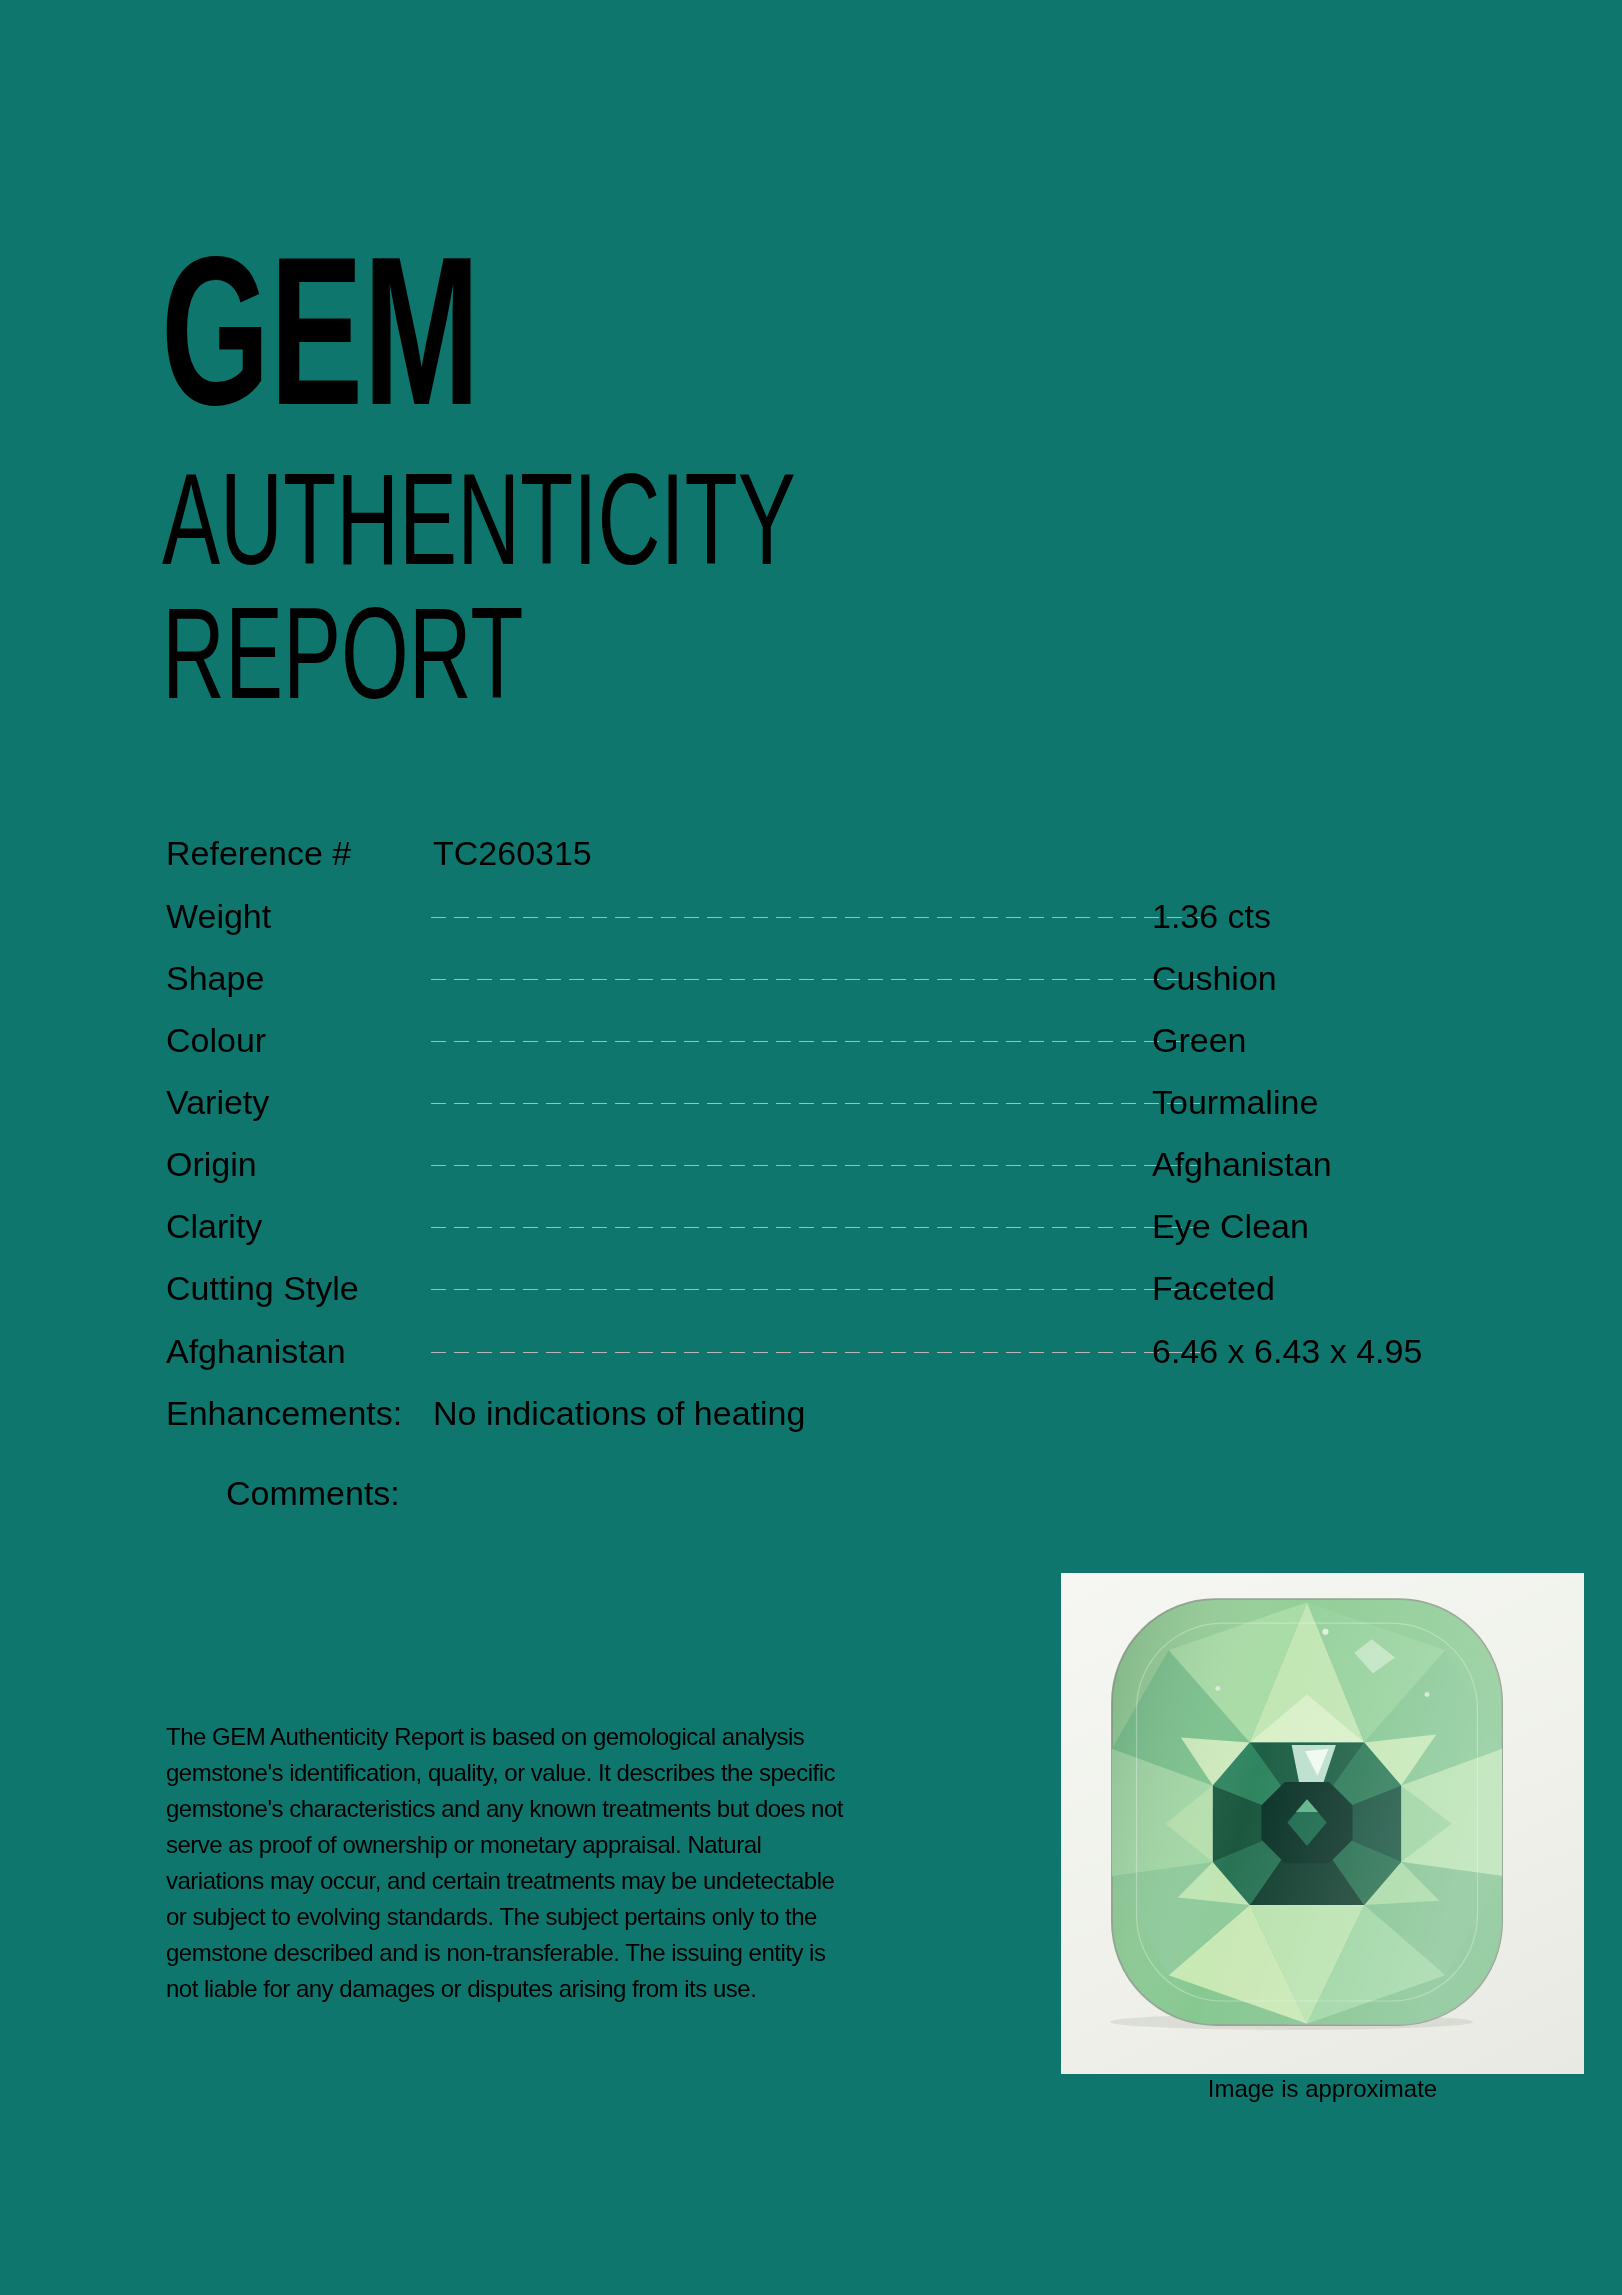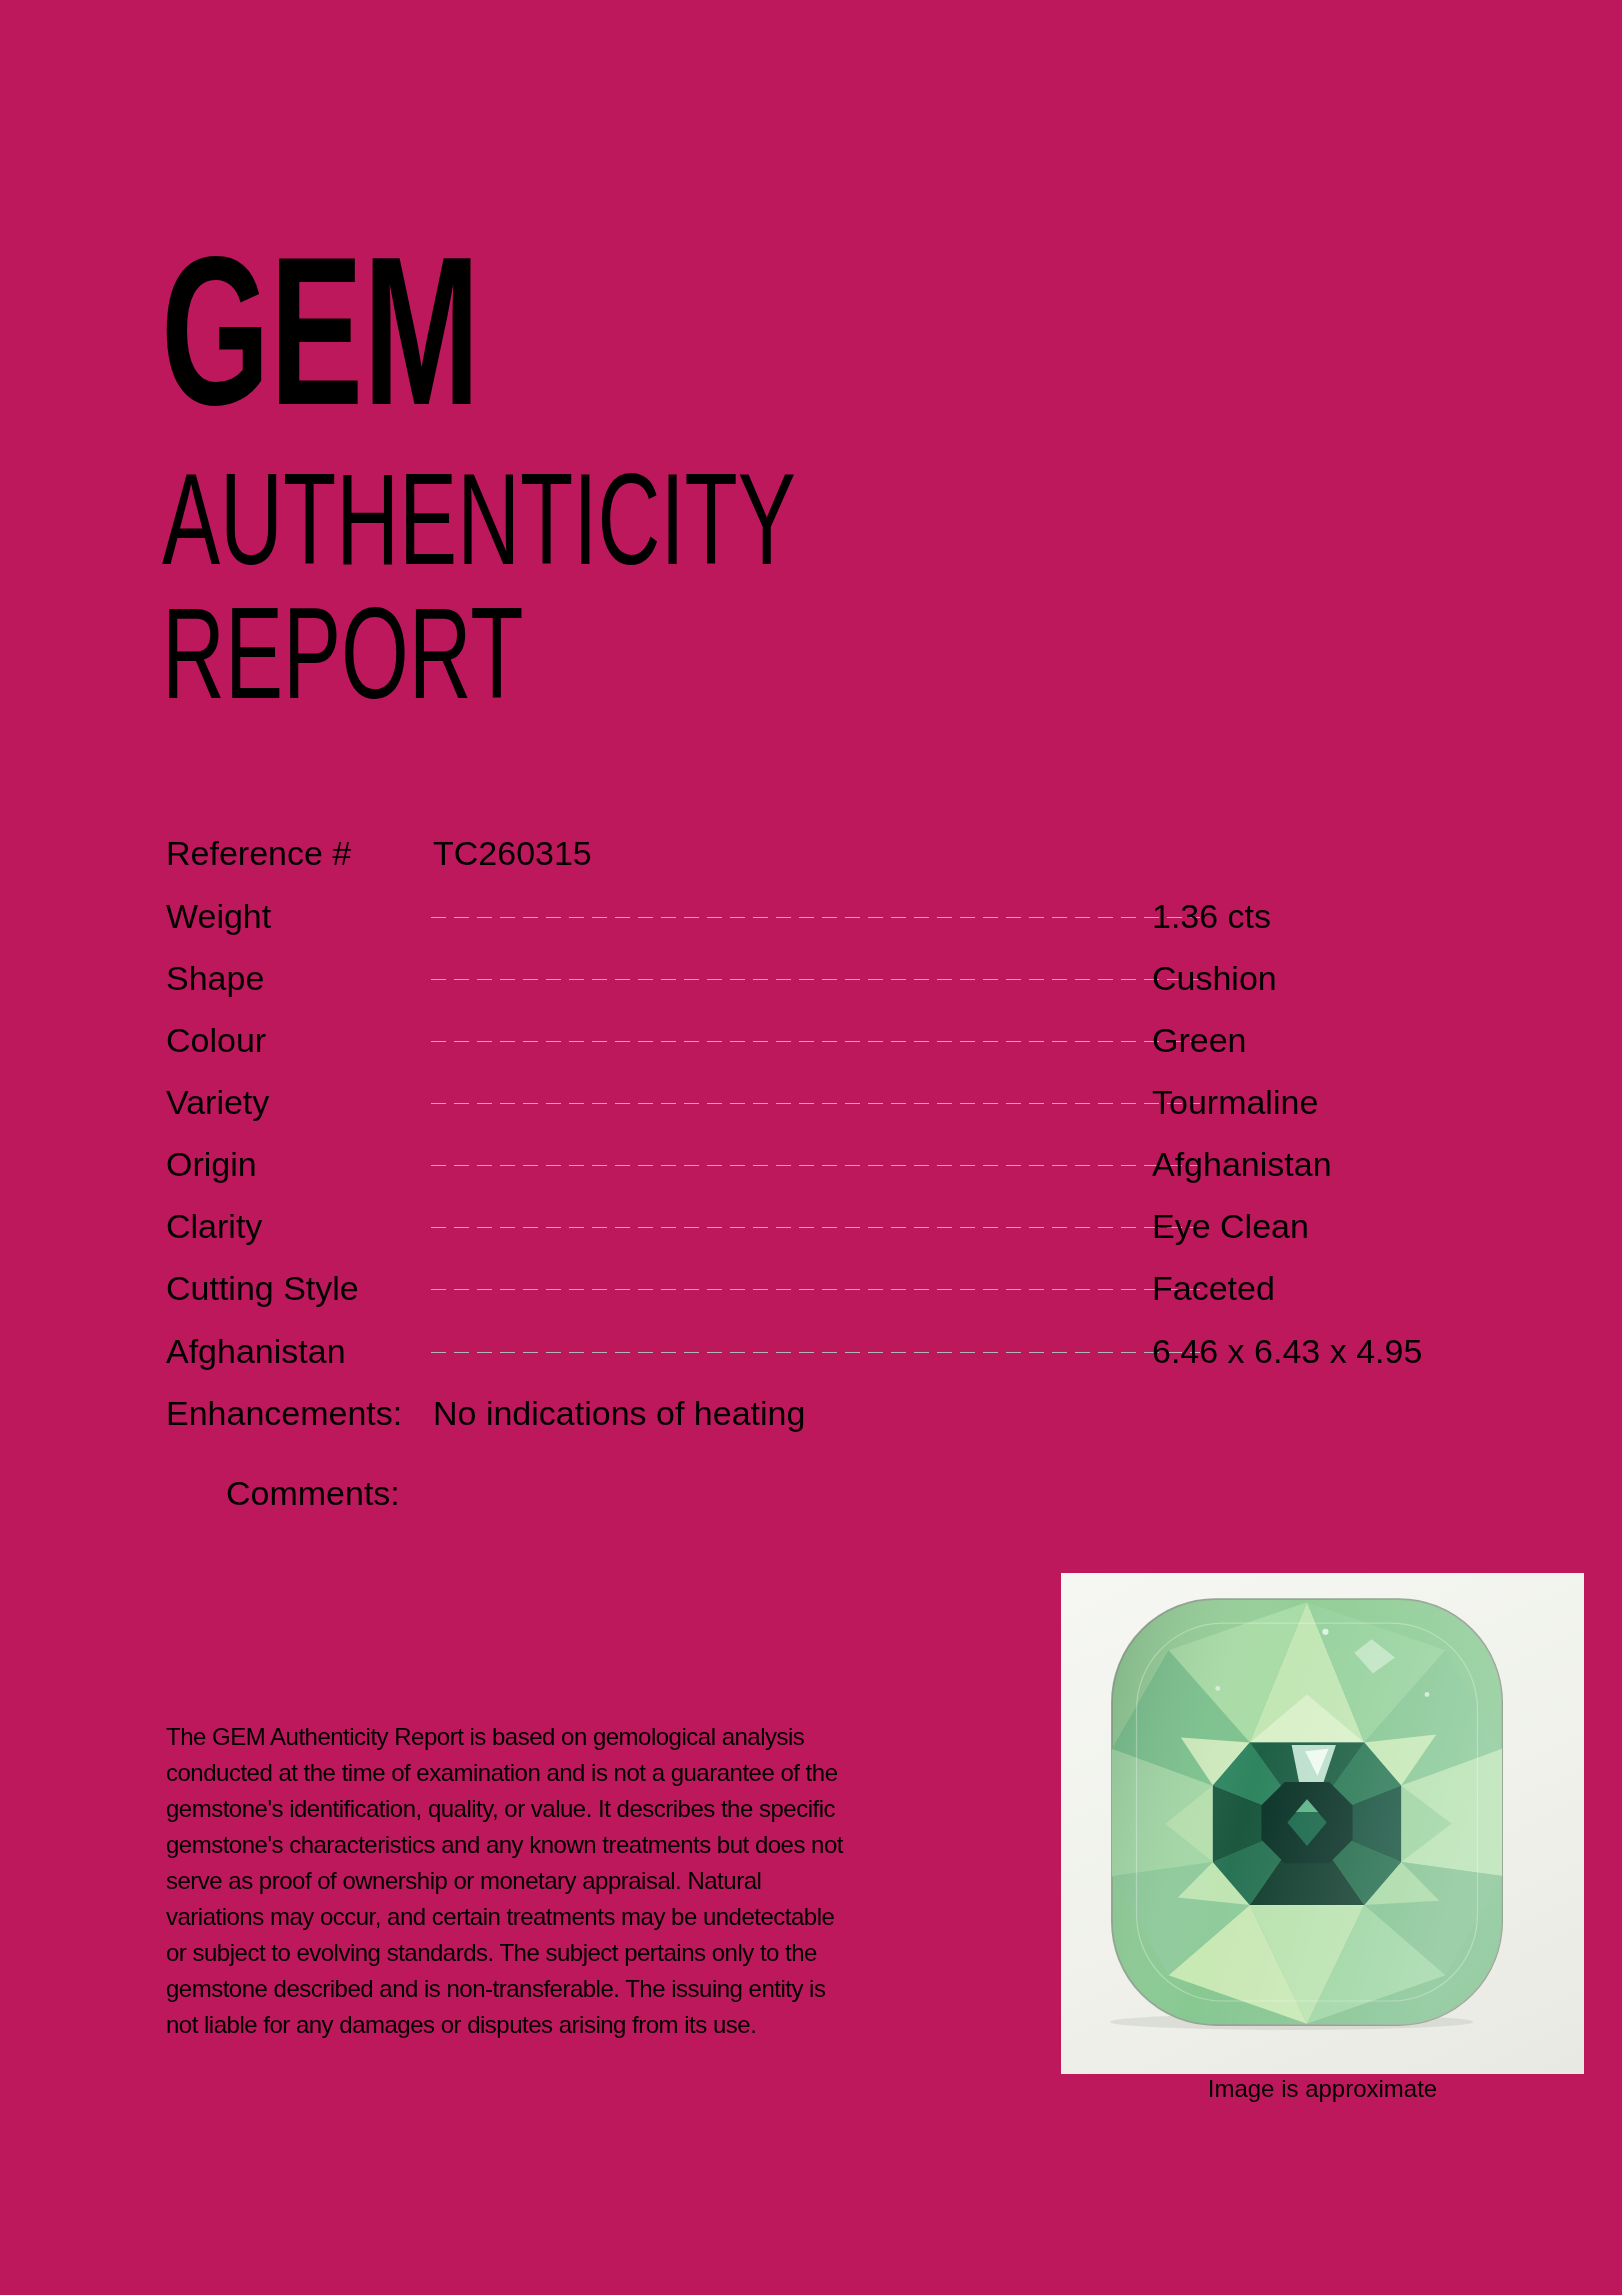--- a/index.html
+++ b/index.html
@@ -1,20 +1,20 @@
 <!DOCTYPE html>
 <html style="font-size:9.8px"><head>
 <meta charset="utf-8">
 <style>
   * { margin:0; padding:0; box-sizing:border-box; }
   html,body { background:#ffffff; }
   .page {
     position:relative;
     width:1622px; height:2295px;
-    background:#be185d;
+    background:#0f766e;
     font-family:"Liberation Sans", sans-serif;
     color:#000;
     overflow:hidden;
   }
   
   .brand {
     position:absolute; left:161px; top:225px;
     font-size:212px; font-weight:bold; line-height:1;
     transform:scaleX(0.66); transform-origin:left top;
     white-space:nowrap;
@@ -121,21 +121,20 @@
     <span class="val1">No indications of heating</span>
   </div>
 
   <div class="row" style="top:1432px">
     <span class="lbl indent">Comments:</span>
     <span class="val1"></span>
   </div>
 
   <div class="disclaimer">
     <div>The GEM Authenticity Report is based on gemological analysis</div>
-    <div>conducted at the time of examination and is not a guarantee of the</div>
     <div>gemstone's identification, quality, or value. It describes the specific</div>
     <div>gemstone's characteristics and any known treatments but does not</div>
     <div>serve as proof of ownership or monetary appraisal. Natural</div>
     <div>variations may occur, and certain treatments may be undetectable</div>
     <div>or subject to evolving standards. The subject pertains only to the</div>
     <div>gemstone described and is non-transferable. The issuing entity is</div>
     <div>not liable for any damages or disputes arising from its use.</div>
   </div>
 
   <div class="photo">

